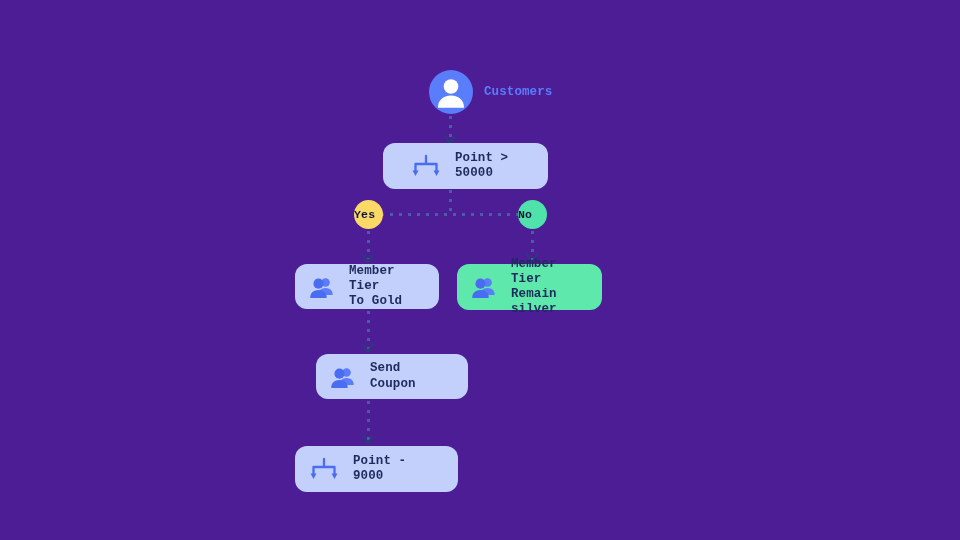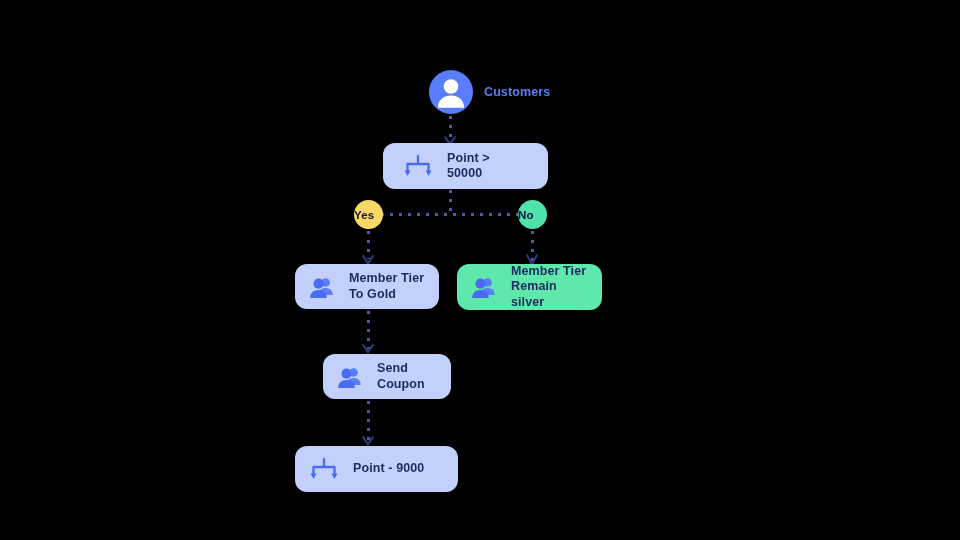--- a/index.html
+++ b/index.html
@@ -4,22 +4,22 @@
 <style>
   html, body {
     margin: 0;
     padding: 0;
     background: #ffffff;
   }
   #canvas {
     position: relative;
     width: 960px;
     height: 540px;
-    background: #000000;
-    font-family: Liberation Sans, sans-serif;
+    background: #4c1d95;
+    font-family: Liberation Mono, monospace;
     overflow: hidden;
   }
 
   
   .node {
     position: absolute;
     display: flex;
     align-items: center;
     border-radius: 12px;
     box-sizing: border-box;
@@ -119,21 +119,21 @@
     <span class="avatar-label">Customers</span>
   </div>
 
   <div class="conn-v" style="left:449px; top:116px; height:26px;"></div>
   <div class="arrow-head" style="left:444px; top:133px;">
     <svg viewBox="0 0 12 12" width="12" height="12">
         <path d="M1.2 2.2 L6 9.4 L10.8 2.2" fill="none" stroke="#2b3a7a" stroke-width="2.1" stroke-linecap="round" stroke-linejoin="round"></path>
       </svg>
   </div>
 
-  <div class="node fill-blue" id="node-condition" style="left:383px; top:143px; width:165px; height:46px; padding:0 20px;">
+  <div class="node fill-blue" id="node-condition" style="left:383px; top:143px; width:165px; height:46px; padding:0 28px;">
     <span class="icon-slot">
       <svg viewBox="0 0 30 30" width="30" height="30" aria-hidden="true">
         <path d="M15 5 V13 M4.5 13 H25.5 M4.5 13 V20 M25.5 13 V20" fill="none" stroke="#4a6cf0" stroke-width="2.3" stroke-linecap="round"></path>
         <path d="M1.5 19.5 L4.5 25 L7.5 19.5 Z" fill="#4a6cf0"></path>
         <path d="M22.5 19.5 L25.5 25 L28.5 19.5 Z" fill="#4a6cf0"></path>
       </svg>
     </span>
     <span class="node-text text-navy" style="margin-left:14px;">Point &gt; 50000</span>
   </div>
 
@@ -187,21 +187,21 @@
 Remain silver</span>
   </div>
 
   <div class="conn-v" style="left:367px; top:311px; height:38px;"></div>
   <div class="arrow-head" style="left:362px; top:341px;">
     <svg viewBox="0 0 12 12" width="12" height="12">
         <path d="M1.2 2.2 L6 9.4 L10.8 2.2" fill="none" stroke="#2b3a7a" stroke-width="2.1" stroke-linecap="round" stroke-linejoin="round"></path>
       </svg>
   </div>
 
-  <div class="node fill-blue" style="left:323px; top:354px; width:128px; height:45px; padding:0 13px;">
+  <div class="node fill-blue" style="left:316px; top:354px; width:152px; height:45px; padding:0 13px;">
     <span class="icon-slot">
       <svg viewBox="0 0 30 30" width="28" height="28" aria-hidden="true">
         <circle cx="18.8" cy="10.2" r="4.6" fill="#5a7dfb"></circle>
         <path d="M18.8 16.2c-4.6 0-7.6 3-7.6 6.6 0 0.3 0 0.6 0.1 0.9h15c0.1-0.3 0.1-0.6 0.1-0.9 0-3.6-3-6.6-7.6-6.6z" fill="#5a7dfb"></path>
         <circle cx="11.2" cy="11.4" r="5.4" fill="#4a6cf0"></circle>
         <path d="M11.2 18.2c-5.3 0-8.8 3.5-8.8 7.7 0 0.3 0 0.7 0.1 1h17.4c0.1-0.3 0.1-0.7 0.1-1 0-4.2-3.5-7.7-8.8-7.7z" fill="#4a6cf0"></path>
       </svg>
     </span>
     <span class="node-text text-navy" style="margin-left:13px;">Send
 Coupon</span>

